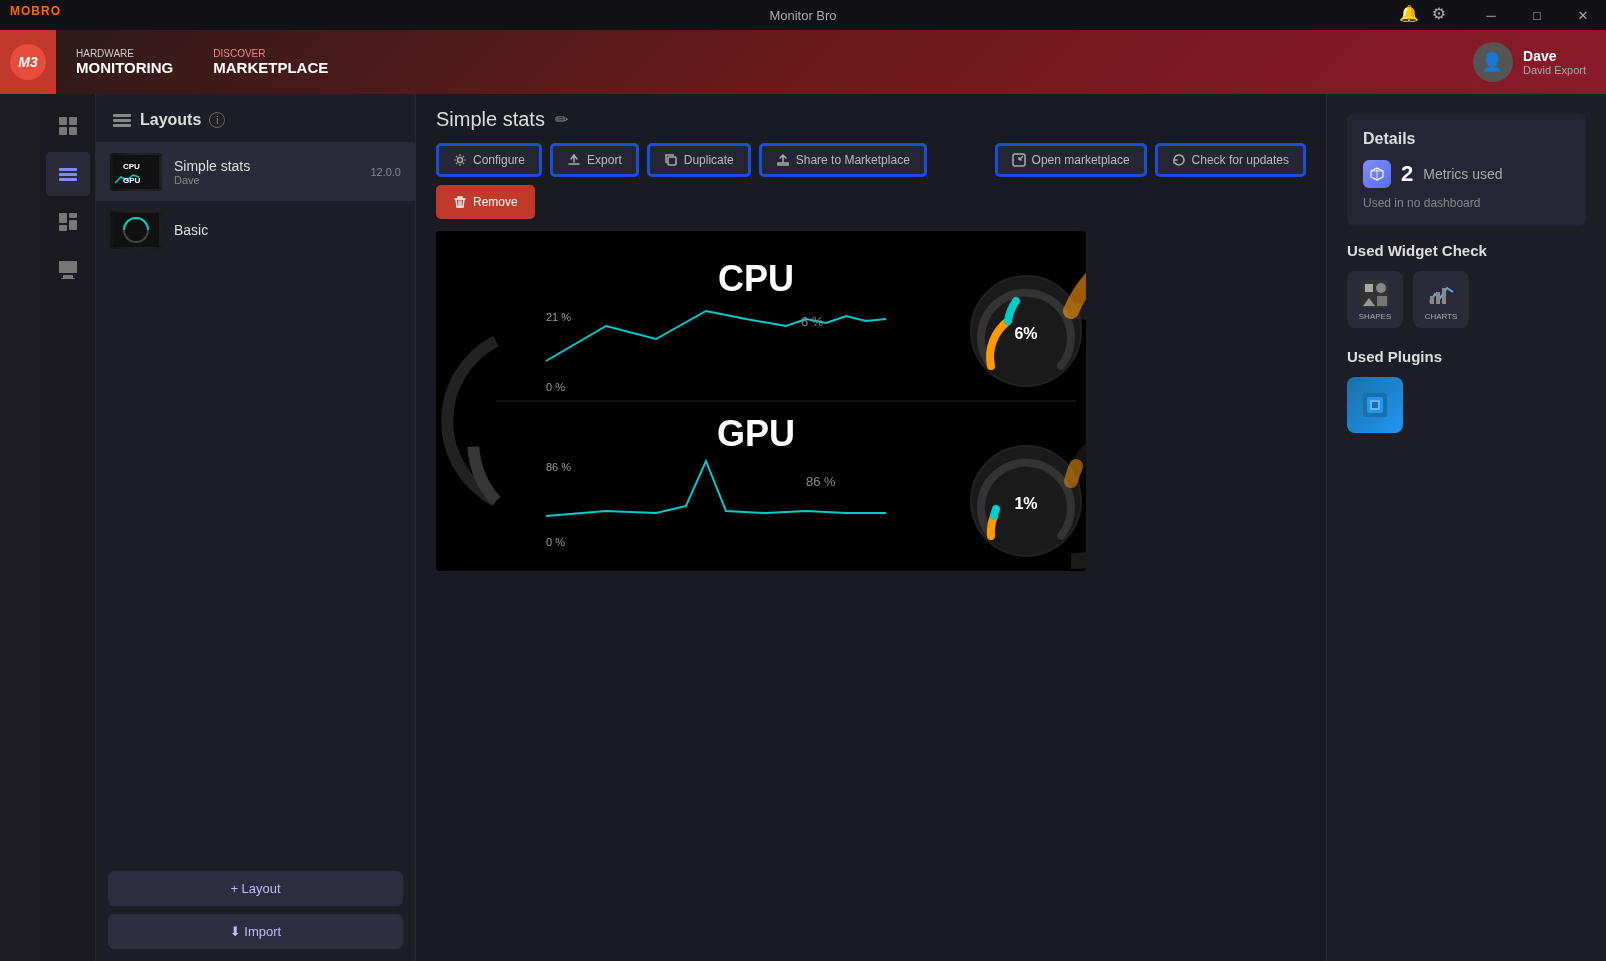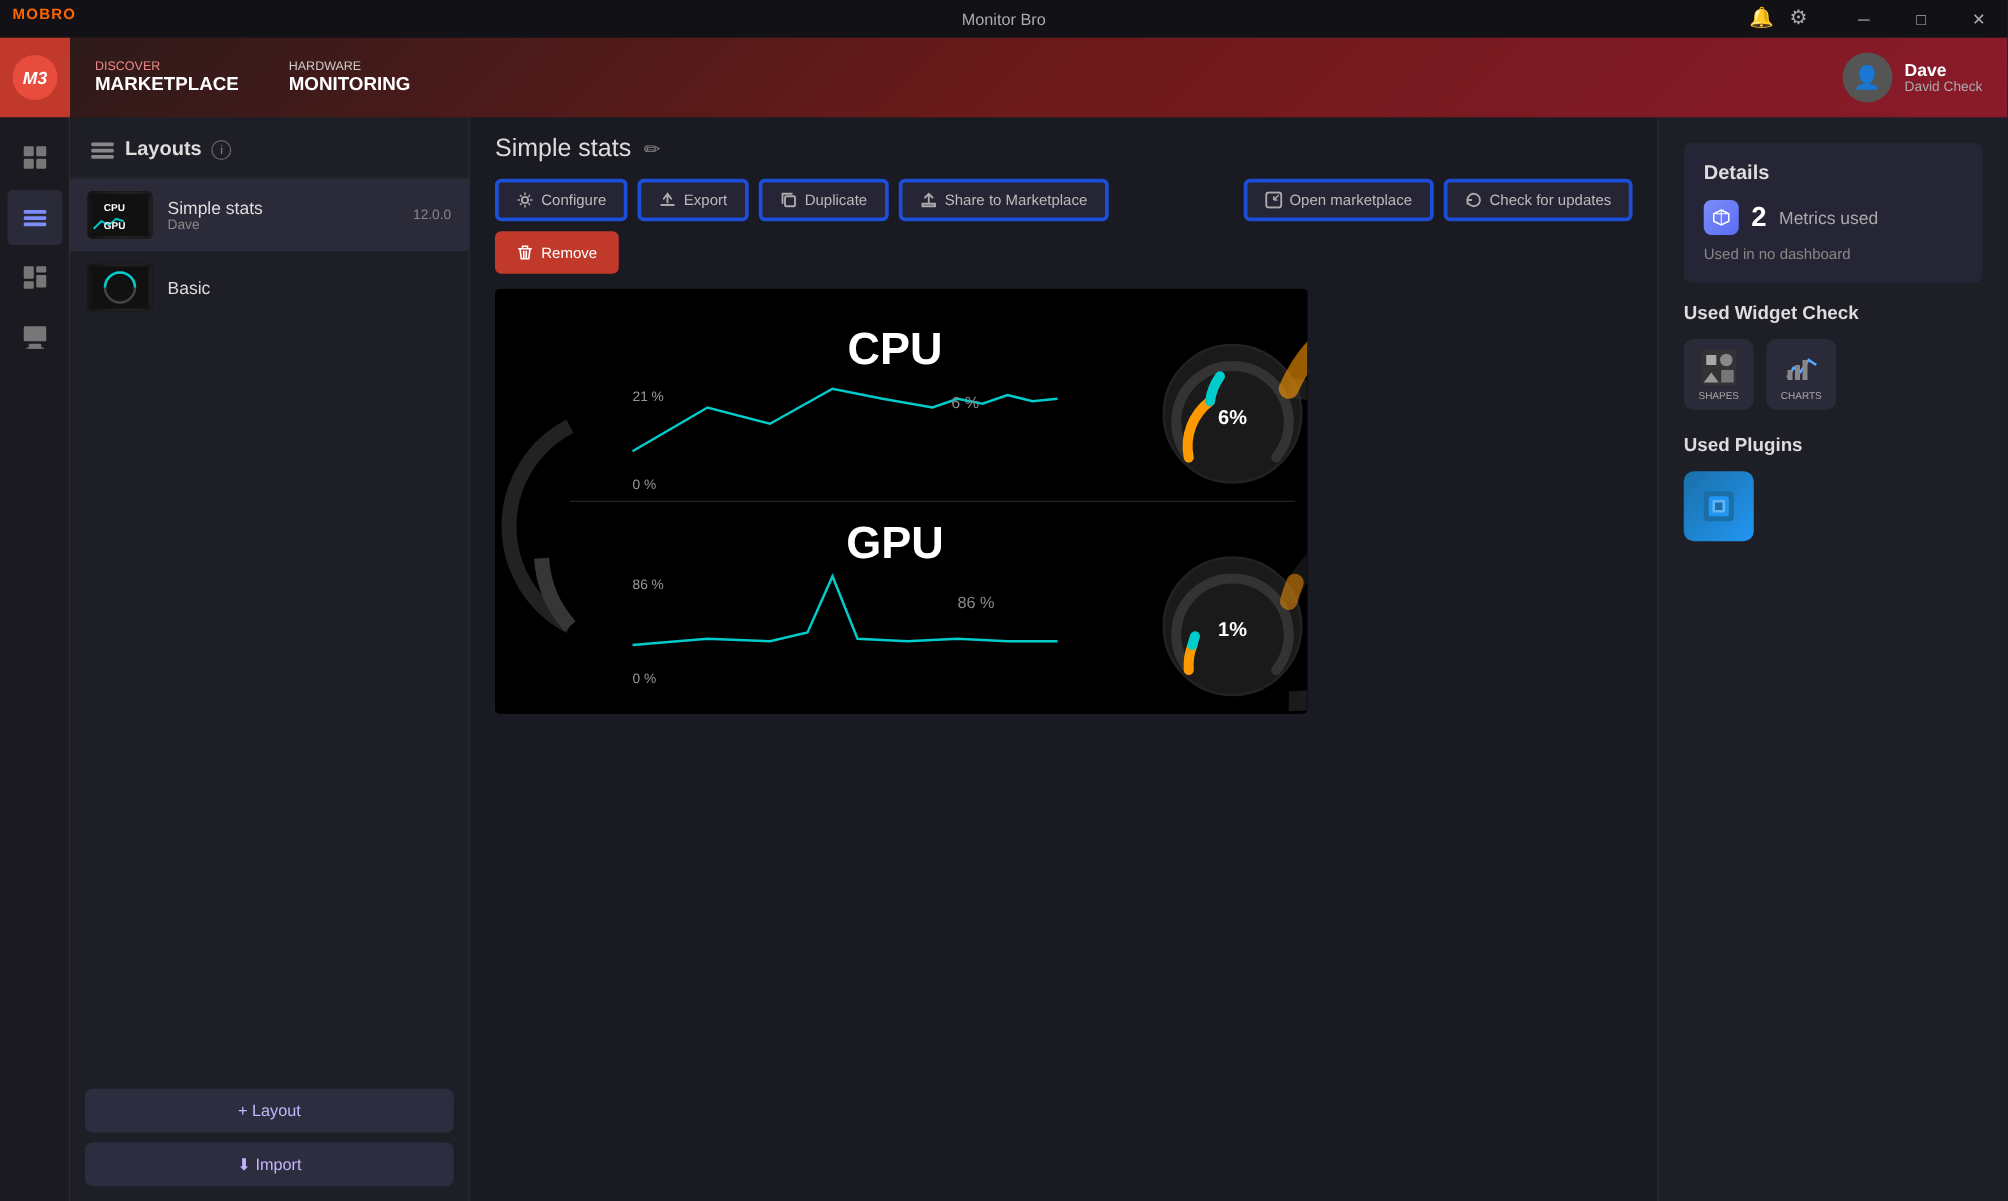--- a/index.html
+++ b/index.html
@@ -113,20 +113,21 @@
       font-size: 18px;
     }
     .user-info { display: flex; flex-direction: column; }
     .user-name { font-size: 14px; color: white; font-weight: 600; }
     .user-fullname { font-size: 11px; color: #aaa; }
 
     
     .main-layout {
       display: flex;
       height: calc(961px - 30px - 64px);
+      padding-left: 40px;
     }
 
     
     .sidebar-icons {
       width: 56px;
       background: #1a1a20;
       display: flex;
       flex-direction: column;
       align-items: center;
       padding-top: 10px;
@@ -371,33 +372,33 @@
     <button class="titlebar-btn close">✕</button>
   </div>
 </div>
 
 <div class="topnav">
   <div class="topnav-logo">
     <div class="topnav-logo-inner">
       <span>M3</span>
     </div>
   </div>
+  <div class="topnav-section">
+    <span class="topnav-section-sub">Hardware</span>
+    <span class="topnav-section-main">MONITORING</span>
+  </div>
   <div class="topnav-section topnav-discover">
     <span class="topnav-section-sub">Discover</span>
     <span class="topnav-section-main">MARKETPLACE</span>
-  </div>
-  <div class="topnav-section">
-    <span class="topnav-section-sub">Hardware</span>
-    <span class="topnav-section-main">MONITORING</span>
   </div>
   <div class="topnav-user">
     <div class="user-avatar">👤</div>
     <div class="user-info">
       <span class="user-name">Dave</span>
-      <span class="user-fullname">David Check</span>
+      <span class="user-fullname">David Export</span>
     </div>
   </div>
 </div>
 
 <div class="main-layout">
 
   <div class="sidebar-icons">
     <div class="sidebar-icon-btn">
       <svg width="22" height="22" viewBox="0 0 22 22" fill="none">
         <rect x="2" y="2" width="8" height="8" rx="1" fill="#777"></rect>

